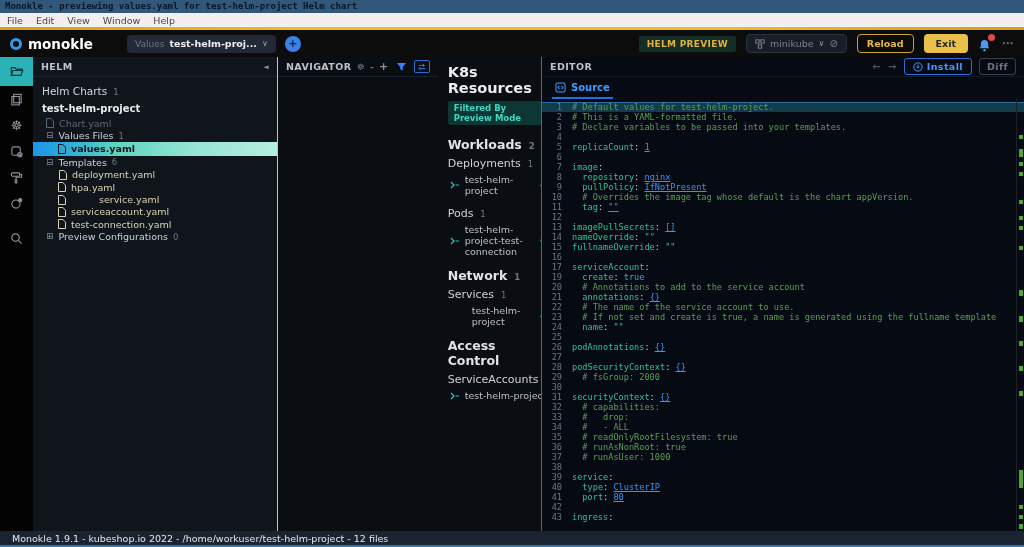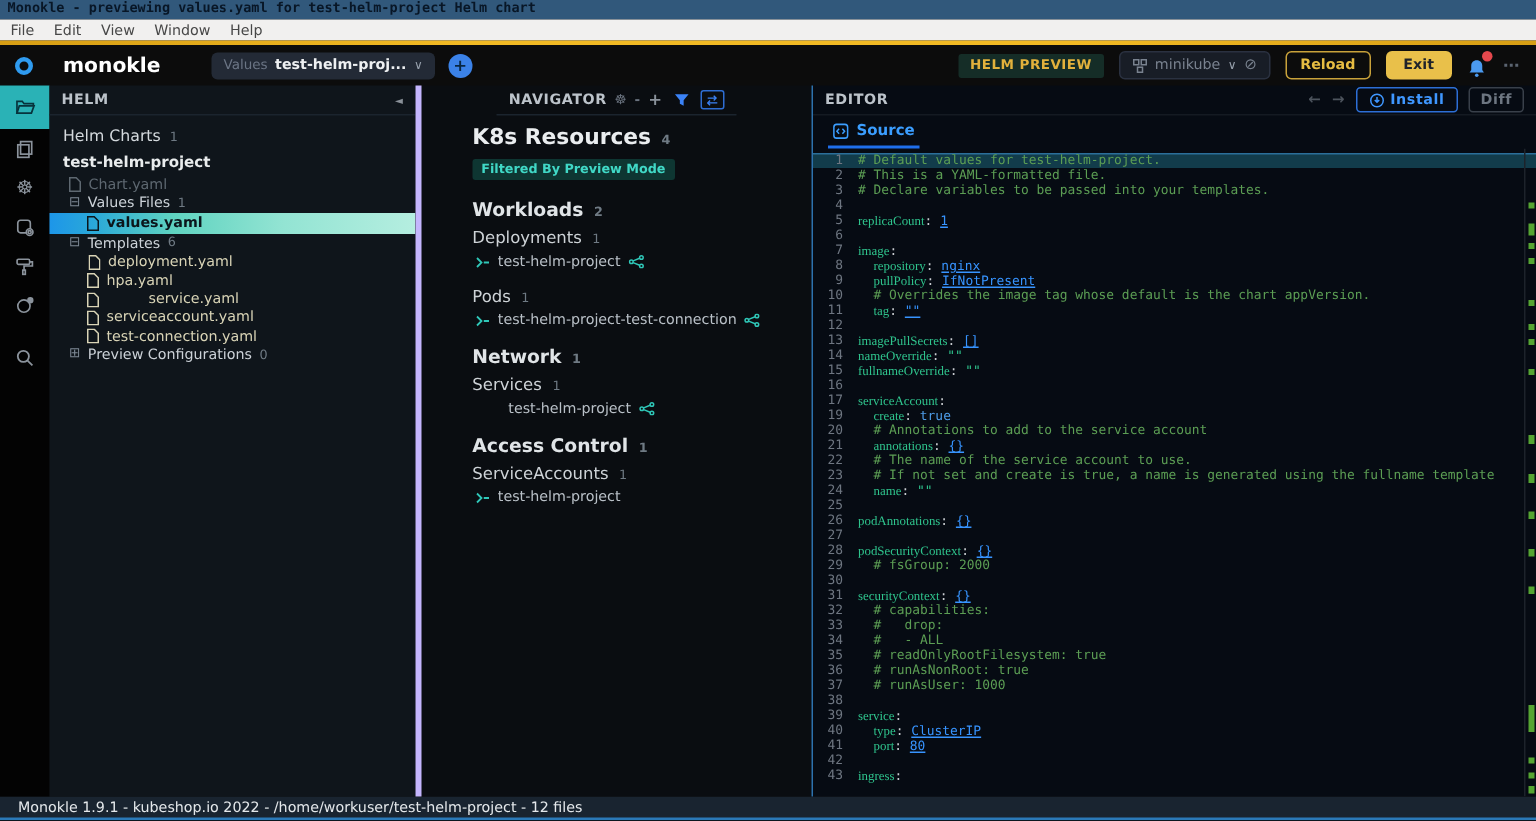--- a/index.html
+++ b/index.html
@@ -3,21 +3,21 @@
 <meta charset="utf-8">
 <style>
   html,body{margin:0;padding:0;background:#000;}
   *{box-sizing:border-box;}
   .app{position:relative;width:1024px;height:547px;overflow:hidden;background:#0c0c0c;font-family:"DejaVu Sans",sans-serif;}
   
   .titlebar{height:13px;background:#31587b;color:#081626;font:bold 9px "DejaVu Sans Mono",monospace;line-height:13px;padding-left:5px;}
   .menubar{height:14px;background:#f1f0ef;display:flex;gap:13px;align-items:center;padding-left:7px;font-size:9.5px;color:#474747;}
   .goldline{height:3px;background:linear-gradient(90deg,#d79e14,#f2ba24 30%,#f2ba24 70%,#d79e14);}
   .toolbar{height:27px;background:#0c0c0c;display:flex;align-items:center;padding:0 10px;}
-  .logo{display:flex;align-items:center;gap:20px;}
+  .logo{display:flex;align-items:center;gap:6px;}
   .logo-ring{width:12px;height:12px;border:3px solid #2f9bf0;border-radius:50%;}
   .logo-text{color:#fff;font-weight:bold;font-size:13.5px;}
   .project-pill{margin-left:34px;background:#232a36;border-radius:4px;height:18px;display:flex;align-items:center;gap:5px;padding:0 8px;font-size:9px;}
   .project-label{color:#6b7585;}
   .project-name{color:#eef0f2;font-weight:bold;font-size:9.5px;}
   .chev{color:#97a0ac;font-size:8px;}
   .add-btn{width:16px;height:16px;border-radius:50%;background:#3b82e8;color:#082743;font-size:11px;font-weight:bold;display:flex;align-items:center;justify-content:center;margin-left:9px;}
   .tb-right{margin-left:auto;display:flex;align-items:center;gap:10px;}
   .preview-badge{background:#152d27;color:#e2b13c;font-size:9px;font-weight:bold;padding:3px 8px;border-radius:2px;letter-spacing:.3px;}
   .cluster-pill{background:#181d26;border:1px solid #2a3140;border-radius:4px;height:19px;display:flex;align-items:center;gap:5px;padding:0 8px;color:#79828f;font-size:9.5px;}
@@ -41,21 +41,21 @@
   .cnt{color:#6f7a84;font-size:8.5px;}
   .t-chart{padding:2px 0 3px 9px;font-weight:bold;font-size:10px;color:#e9eced;}
   .t-group{display:flex;align-items:center;gap:5px;height:12.6px;padding-left:13px;}
   .gbox{color:#7d8894;font-size:9px;line-height:9px;}
   .t-row{display:flex;align-items:center;gap:5px;height:12.4px;}
   .t-row .ficon{display:flex;}
   .t-row.disabled{color:#5e6871;}
   .t-row.template{color:#d9d4b6;}
   .t-row.selected{background:linear-gradient(90deg,#1d96e9 0%,#2aa8d8 12%,#5fd3c0 34%,#93e4d3 64%,#b5eee0 100%);color:#0b151b;font-weight:bold;height:14px;}
   
-  .nav{width:264px;background:#0a0d11;display:flex;flex-direction:column;border-left:4px solid #c4b5fd;align-items:center;}
+  .nav{width:264px;background:#0a0d11;display:flex;flex-direction:row;border-left:1px solid #c4b5fd;}
   .navbody{padding:7px 10px;}
   .nv-title{font-size:14.5px;font-weight:600;color:#eaedef;display:flex;gap:7px;align-items:baseline;}
   .nv-badge{display:inline-block;margin:5px 0 1px;background:#0e3632;color:#40d8c6;font-size:8.5px;font-weight:bold;padding:2px 6px;border-radius:2px;}
   .nv-sec{margin-top:11px;font-size:12.5px;font-weight:600;color:#e0e4e7;display:flex;gap:7px;align-items:baseline;}
   .nv-kindblock{margin-top:5px;}
   .nv-kindblock + .nv-kindblock{margin-top:11px;}
   .nv-kind{font-size:11px;color:#ced3d7;display:flex;gap:7px;align-items:baseline;}
   .nv-res{margin-top:4px;display:flex;align-items:center;gap:5px;font-size:9.5px;color:#b9c0c7;padding-left:2px;}
   .nv-res.noin{padding-left:24px;}
   .linkicon{color:#2fc7b8;display:flex;}
@@ -71,21 +71,21 @@
   .btn-install{display:flex;align-items:center;gap:4px;border:1px solid #2d6fd6;color:#3f97ff;font-size:9.5px;font-weight:bold;padding:2px 8px;border-radius:3px;}
   .btn-diff{border:1px solid #39404a;color:#6d7681;font-size:9.5px;font-weight:bold;padding:2px 7px;border-radius:3px;}
   .tabbar{height:22px;min-height:22px;display:flex;align-items:flex-end;padding-left:10px;}
   .tab{display:flex;align-items:center;gap:5px;color:#3b9eff;font-size:10px;font-weight:bold;padding:0 3px 4px;border-bottom:2px solid #1f6feb;}
   .code{position:relative;flex:1;overflow:hidden;padding-top:3px;font-family:"DejaVu Sans Mono",monospace;font-size:8.6px;}
   .cline{display:flex;height:10px;line-height:10px;white-space:pre;}
   .cline.hl{background:#123c4b;box-shadow:inset 0 1px 0 #2b6f9a;}
   .gut{width:30px;text-align:right;padding-right:10px;color:#6e7681;flex:none;}
   .ctext{flex:1;}
   .tk-c{color:#5c9e54;}
-  .tk-k{color:#2fc48d;font-family:Liberation Serif, serif;}
+  .tk-k{color:#2fc48d;}
   .tk-s{color:#2fc48d;}
   .tk-b{color:#4e9ce8;}
   .tk-p{color:#c8ccd0;}
   .tk-l{color:#3794ff;text-decoration:underline;}
   .ruler{position:absolute;top:0;right:0;width:8px;height:100%;border-left:1px solid #1d232b;}
   .rmark{position:absolute;left:2px;width:4px;background:#55a532;}
   
   .statusbar{height:16px;background:#192430;color:#e4e8eb;font-size:9.5px;display:flex;align-items:center;padding-left:12px;border-bottom:2px solid #2a79b8;}
 </style>
 </head>

